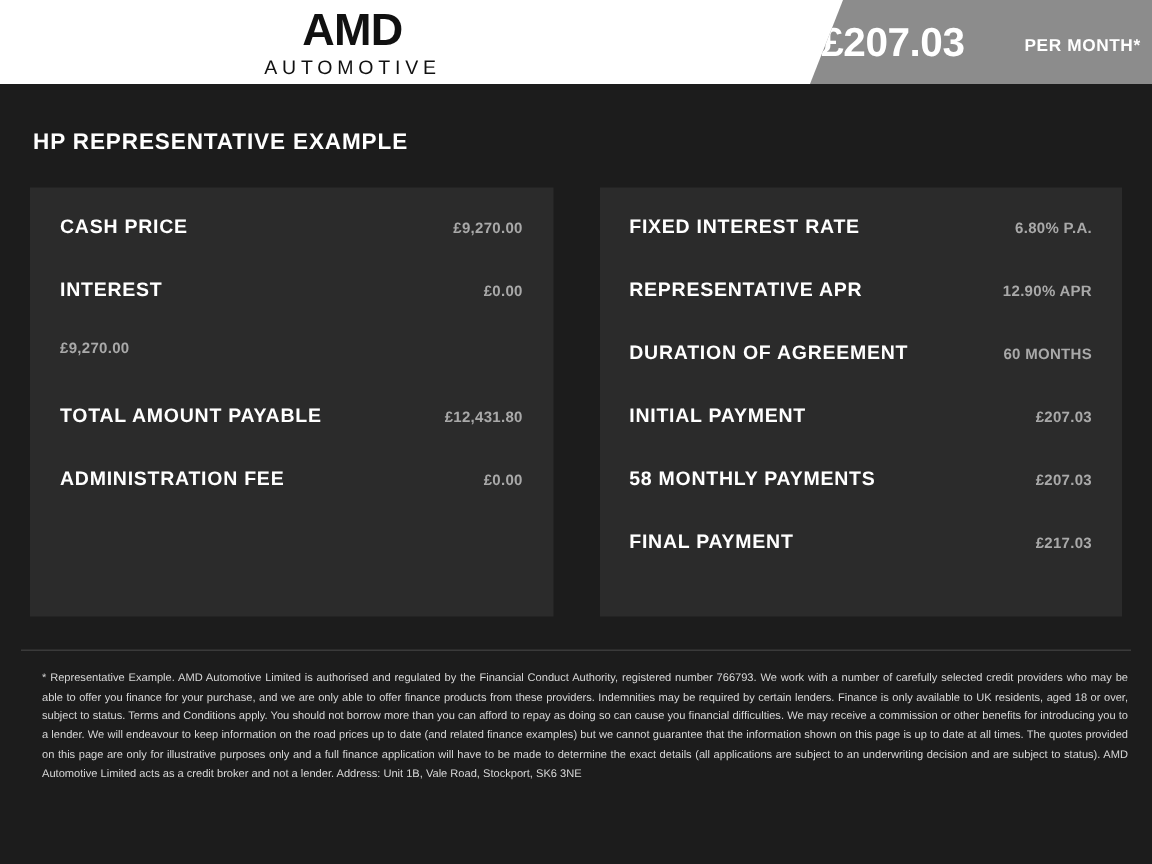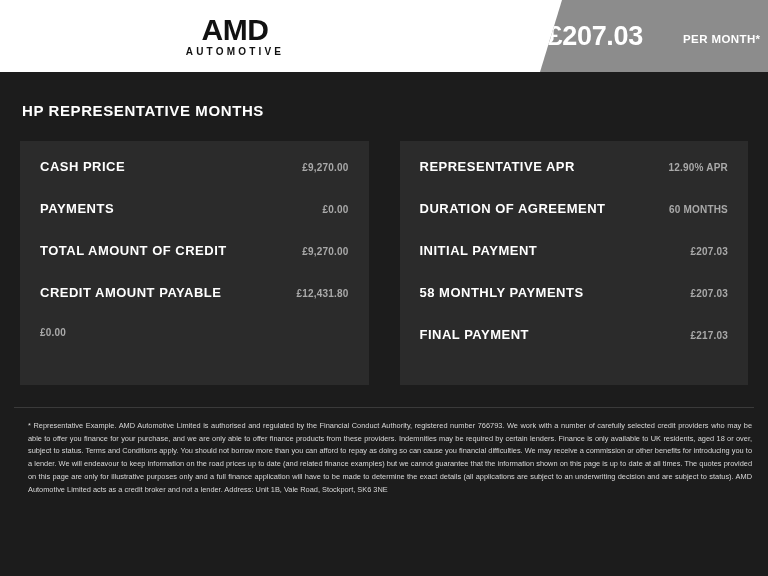--- a/index.html
+++ b/index.html
@@ -13,21 +13,21 @@
   #page {
     position: relative;
     width: 768px;
     height: 576px;
     background: #1c1c1c;
   }
 
   
   .header {
     position: relative;
-    height: 72px;
+    height: 56px;
     background: #ffffff;
     display: flex;
     align-items: stretch;
   }
   .logo-area {
     flex: 1;
     display: flex;
     flex-direction: column;
     justify-content: center;
     align-items: center;
@@ -40,25 +40,25 @@
     line-height: 1;
   }
   .logo-amd {
     font-size: 30px;
     font-weight: 700;
     letter-spacing: -0.5px;
     color: #111;
     font-family: "Liberation Sans", sans-serif;
   }
   .logo-sub {
-    font-size: 10px;
+    font-size: 13px;
     letter-spacing: 3.2px;
     color: #111;
     margin-top: 2px;
-    font-weight: 700;
+    font-weight: 400;
   }
   .price-area {
     width: 228px;
     background: #8c8c8c;
     display: flex;
     align-items: center;
     justify-content: center;
     gap: 8px;
     clip-path: polygon(22px 0, 100% 0, 100% 100%, 0 100%);
   }
@@ -144,47 +144,51 @@
         <div class="logo-amd">AMD</div>
         <div class="logo-sub">AUTOMOTIVE</div>
       </div>
     </div>
     <div class="price-area">
       <span class="price-main">£207.03</span>
       <span class="price-per">PER MONTH*</span>
     </div>
   </div>
 
-  <div class="section-title">HP REPRESENTATIVE MONTHS</div>
+  <div class="section-title">HP REPRESENTATIVE EXAMPLE</div>
 
   <div class="panels">
 
     <div class="panel">
       <div class="row">
         <span class="label">CASH PRICE</span>
         <span class="value">£9,270.00</span>
       </div>
       <div class="row">
-        <span class="label">PAYMENTS</span>
+        <span class="label">INTEREST</span>
         <span class="value">£0.00</span>
       </div>
       <div class="row">
-        <span class="label">TOTAL AMOUNT OF CREDIT</span>
         <span class="value">£9,270.00</span>
       </div>
       <div class="row">
-        <span class="label">CREDIT AMOUNT PAYABLE</span>
+        <span class="label">TOTAL AMOUNT PAYABLE</span>
         <span class="value">£12,431.80</span>
       </div>
       <div class="row">
+        <span class="label">ADMINISTRATION FEE</span>
         <span class="value">£0.00</span>
       </div>
     </div>
 
     <div class="panel">
+      <div class="row">
+        <span class="label">FIXED INTEREST RATE</span>
+        <span class="value">6.80% P.A.</span>
+      </div>
       <div class="row">
         <span class="label">REPRESENTATIVE APR</span>
         <span class="value">12.90% APR</span>
       </div>
       <div class="row">
         <span class="label">DURATION OF AGREEMENT</span>
         <span class="value">60 MONTHS</span>
       </div>
       <div class="row">
         <span class="label">INITIAL PAYMENT</span>

